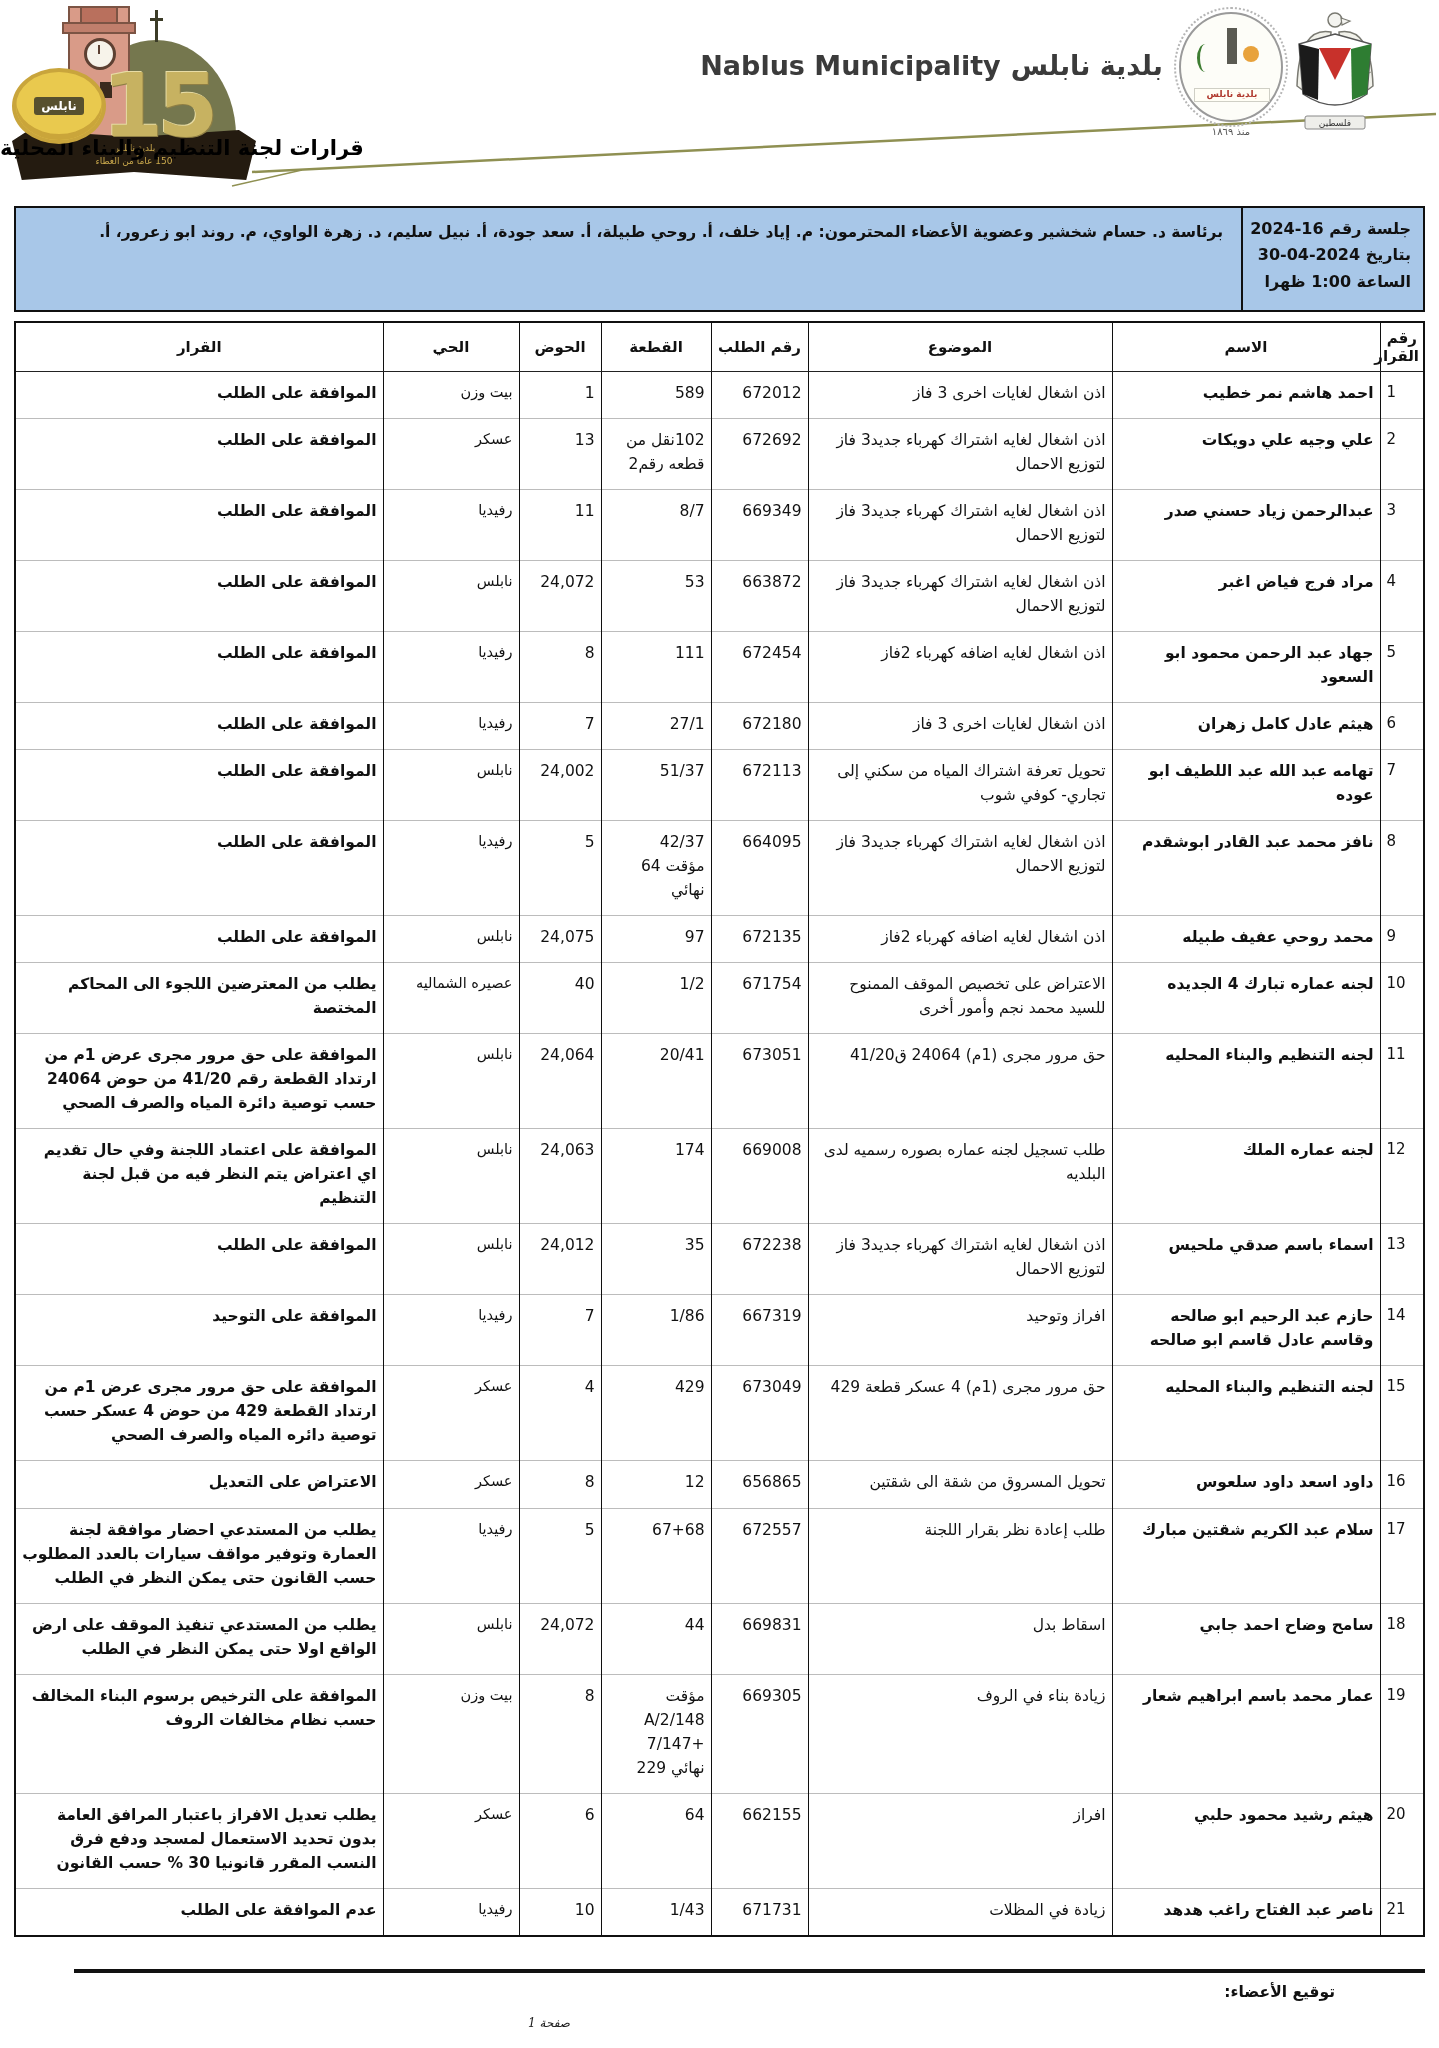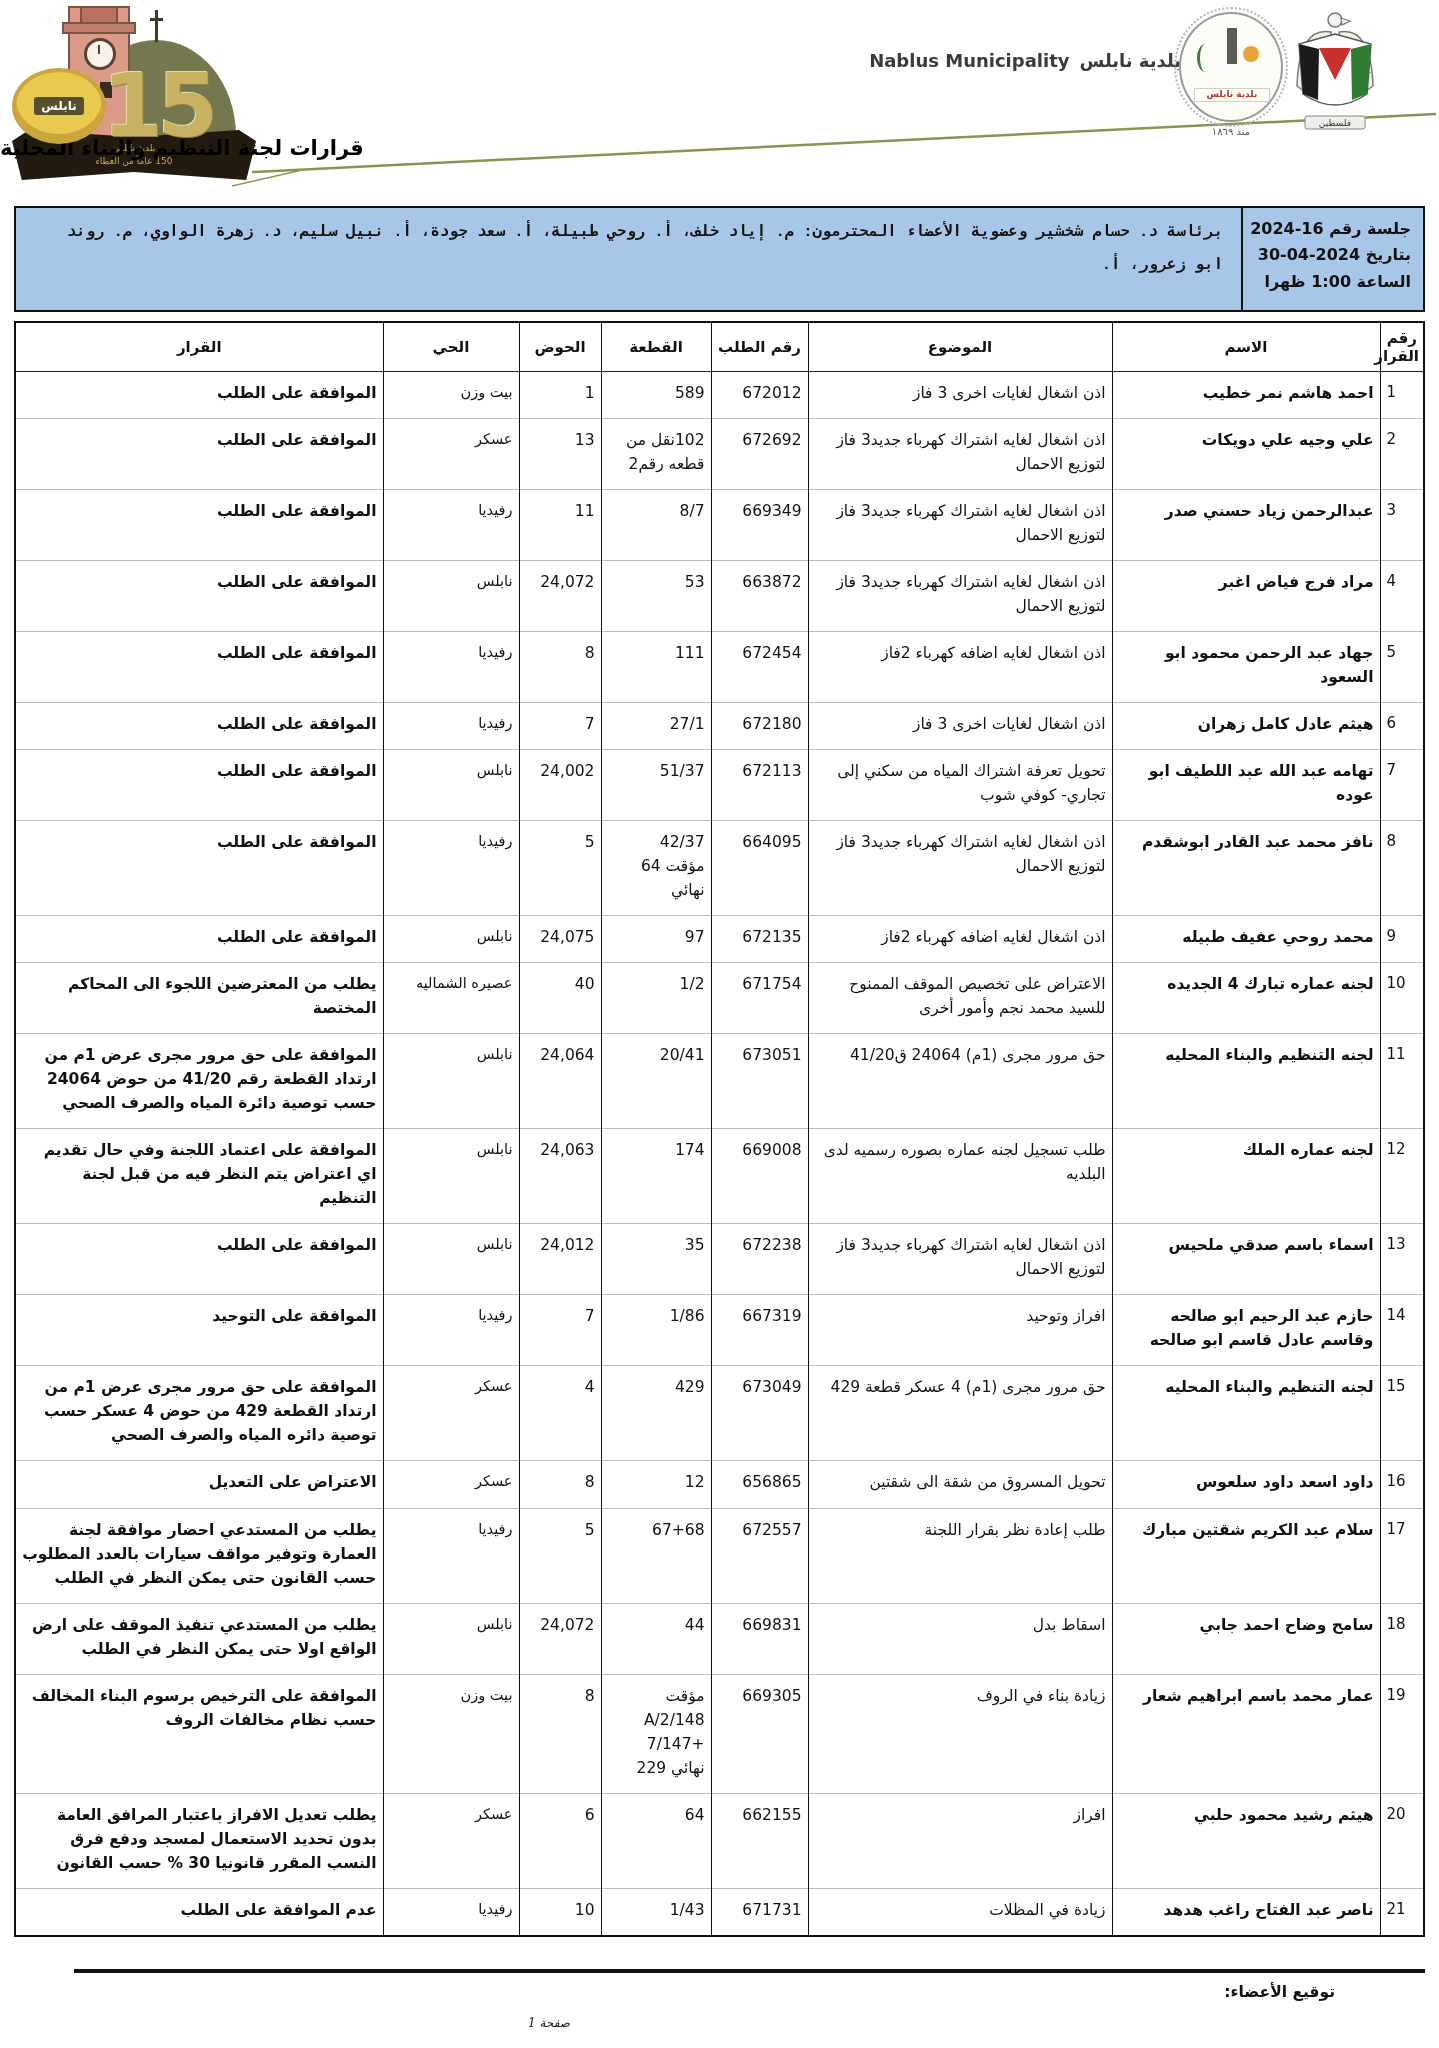--- a/index.html
+++ b/index.html
@@ -27,21 +27,21 @@
        text-shadow:1px 1px 0 #8f7f45,-1px -1px 0 #e7dca5;}
   .zero{width:86px;height:68px;margin-right:-4px;border-radius:50%;background:#e9c94e;border:4px solid #c9a53c;
         display:flex;align-items:center;justify-content:center;box-shadow:inset 0 -6px 0 #caa53a;}
   .zero-inner{background:#57502e;color:#fff;font-size:12px;font-weight:700;padding:2px 7px;border-radius:3px;}
   .ribbon{position:absolute;bottom:0;left:2px;right:2px;height:50px;background:#241b10;
           clip-path:polygon(0 22%,7% 0,50% 14%,93% 0,100% 22%,96% 100%,50% 84%,4% 100%);
           display:flex;flex-direction:column;align-items:center;justify-content:center;gap:1px;}
   .ribbon span{color:#c9a84c;font-size:9px;line-height:1.25;white-space:nowrap;}
 
   
-  .brand{position:absolute;top:50px;right:258px;font-size:18px;font-weight:700;color:#3b3b3b;white-space:nowrap;}
+  .brand{position:absolute;top:50px;right:276px;font-size:27px;font-weight:700;color:#3b3b3b;white-space:nowrap;}
   .brand .ar{margin-left:10px;}
 
   
   .seal{position:absolute;right:152px;top:12px;width:112px;text-align:center;}
   .seal-ring{position:relative;width:100px;height:106px;margin:0 auto;background:#fdfdf8;border:2px solid #9a9a9a;
              outline:2px dotted #b5b5b5;outline-offset:3px;border-radius:50%;}
   .seal-tower{position:absolute;left:46px;top:14px;width:10px;height:36px;background:#5a5a52;}
   .seal-sun{position:absolute;right:22px;top:32px;width:16px;height:16px;border-radius:50%;background:#e8a23c;}
   .seal-leaf{position:absolute;left:16px;top:30px;width:14px;height:28px;border-left:3px solid #3e7d32;border-radius:50%;}
   .seal-band{position:absolute;bottom:18px;left:13%;width:74%;background:#fffef5;border:1px solid #cfcfc5;
@@ -50,21 +50,21 @@
 
   .eagle{position:absolute;right:56px;top:8px;}
 
   .title{position:absolute;top:136px;left:0;width:100%;text-align:left;margin:0;
          font-size:21px;font-weight:700;color:#000;}
 
   
   .session{display:flex;margin:0 14px;height:106px;background:#a8c7e8;border:2px solid #101010;box-sizing:border-box;}
   .meta{width:182px;border-left:2px solid #101010;padding:8px 12px;font-weight:700;font-size:16px;line-height:1.65;box-sizing:border-box;}
   .meta p{margin:0;white-space:nowrap;}
-  .members{flex:1;padding:8px 18px;font-weight:700;font-size:15.5px;line-height:2.15;text-align:right;box-sizing:border-box;font-family:Liberation Mono, monospace;}
+  .members{flex:1;padding:8px 18px;font-weight:700;font-size:15.5px;line-height:2.15;text-align:right;box-sizing:border-box;}
   .members p{margin:0;}
 
   
   table.dec{margin:9px 14px 0;width:calc(100% - 28px);border-collapse:collapse;table-layout:fixed;
             border:2px solid #101010;font-size:15.5px;}
   .dec th{padding:6px 4px;font-size:15px;font-weight:700;text-align:center;
           border-left:1px solid #101010;border-right:1px solid #101010;border-bottom:1.5px solid #222;background:#fff;}
   .dec td{padding:9px 6px 13px;vertical-align:top;white-space:pre-line;
           border-left:1px solid #101010;border-right:1px solid #101010;border-top:1px solid #bcbcbc;line-height:1.55;}
   td.c-no{text-align:left;font-size:15px;}

